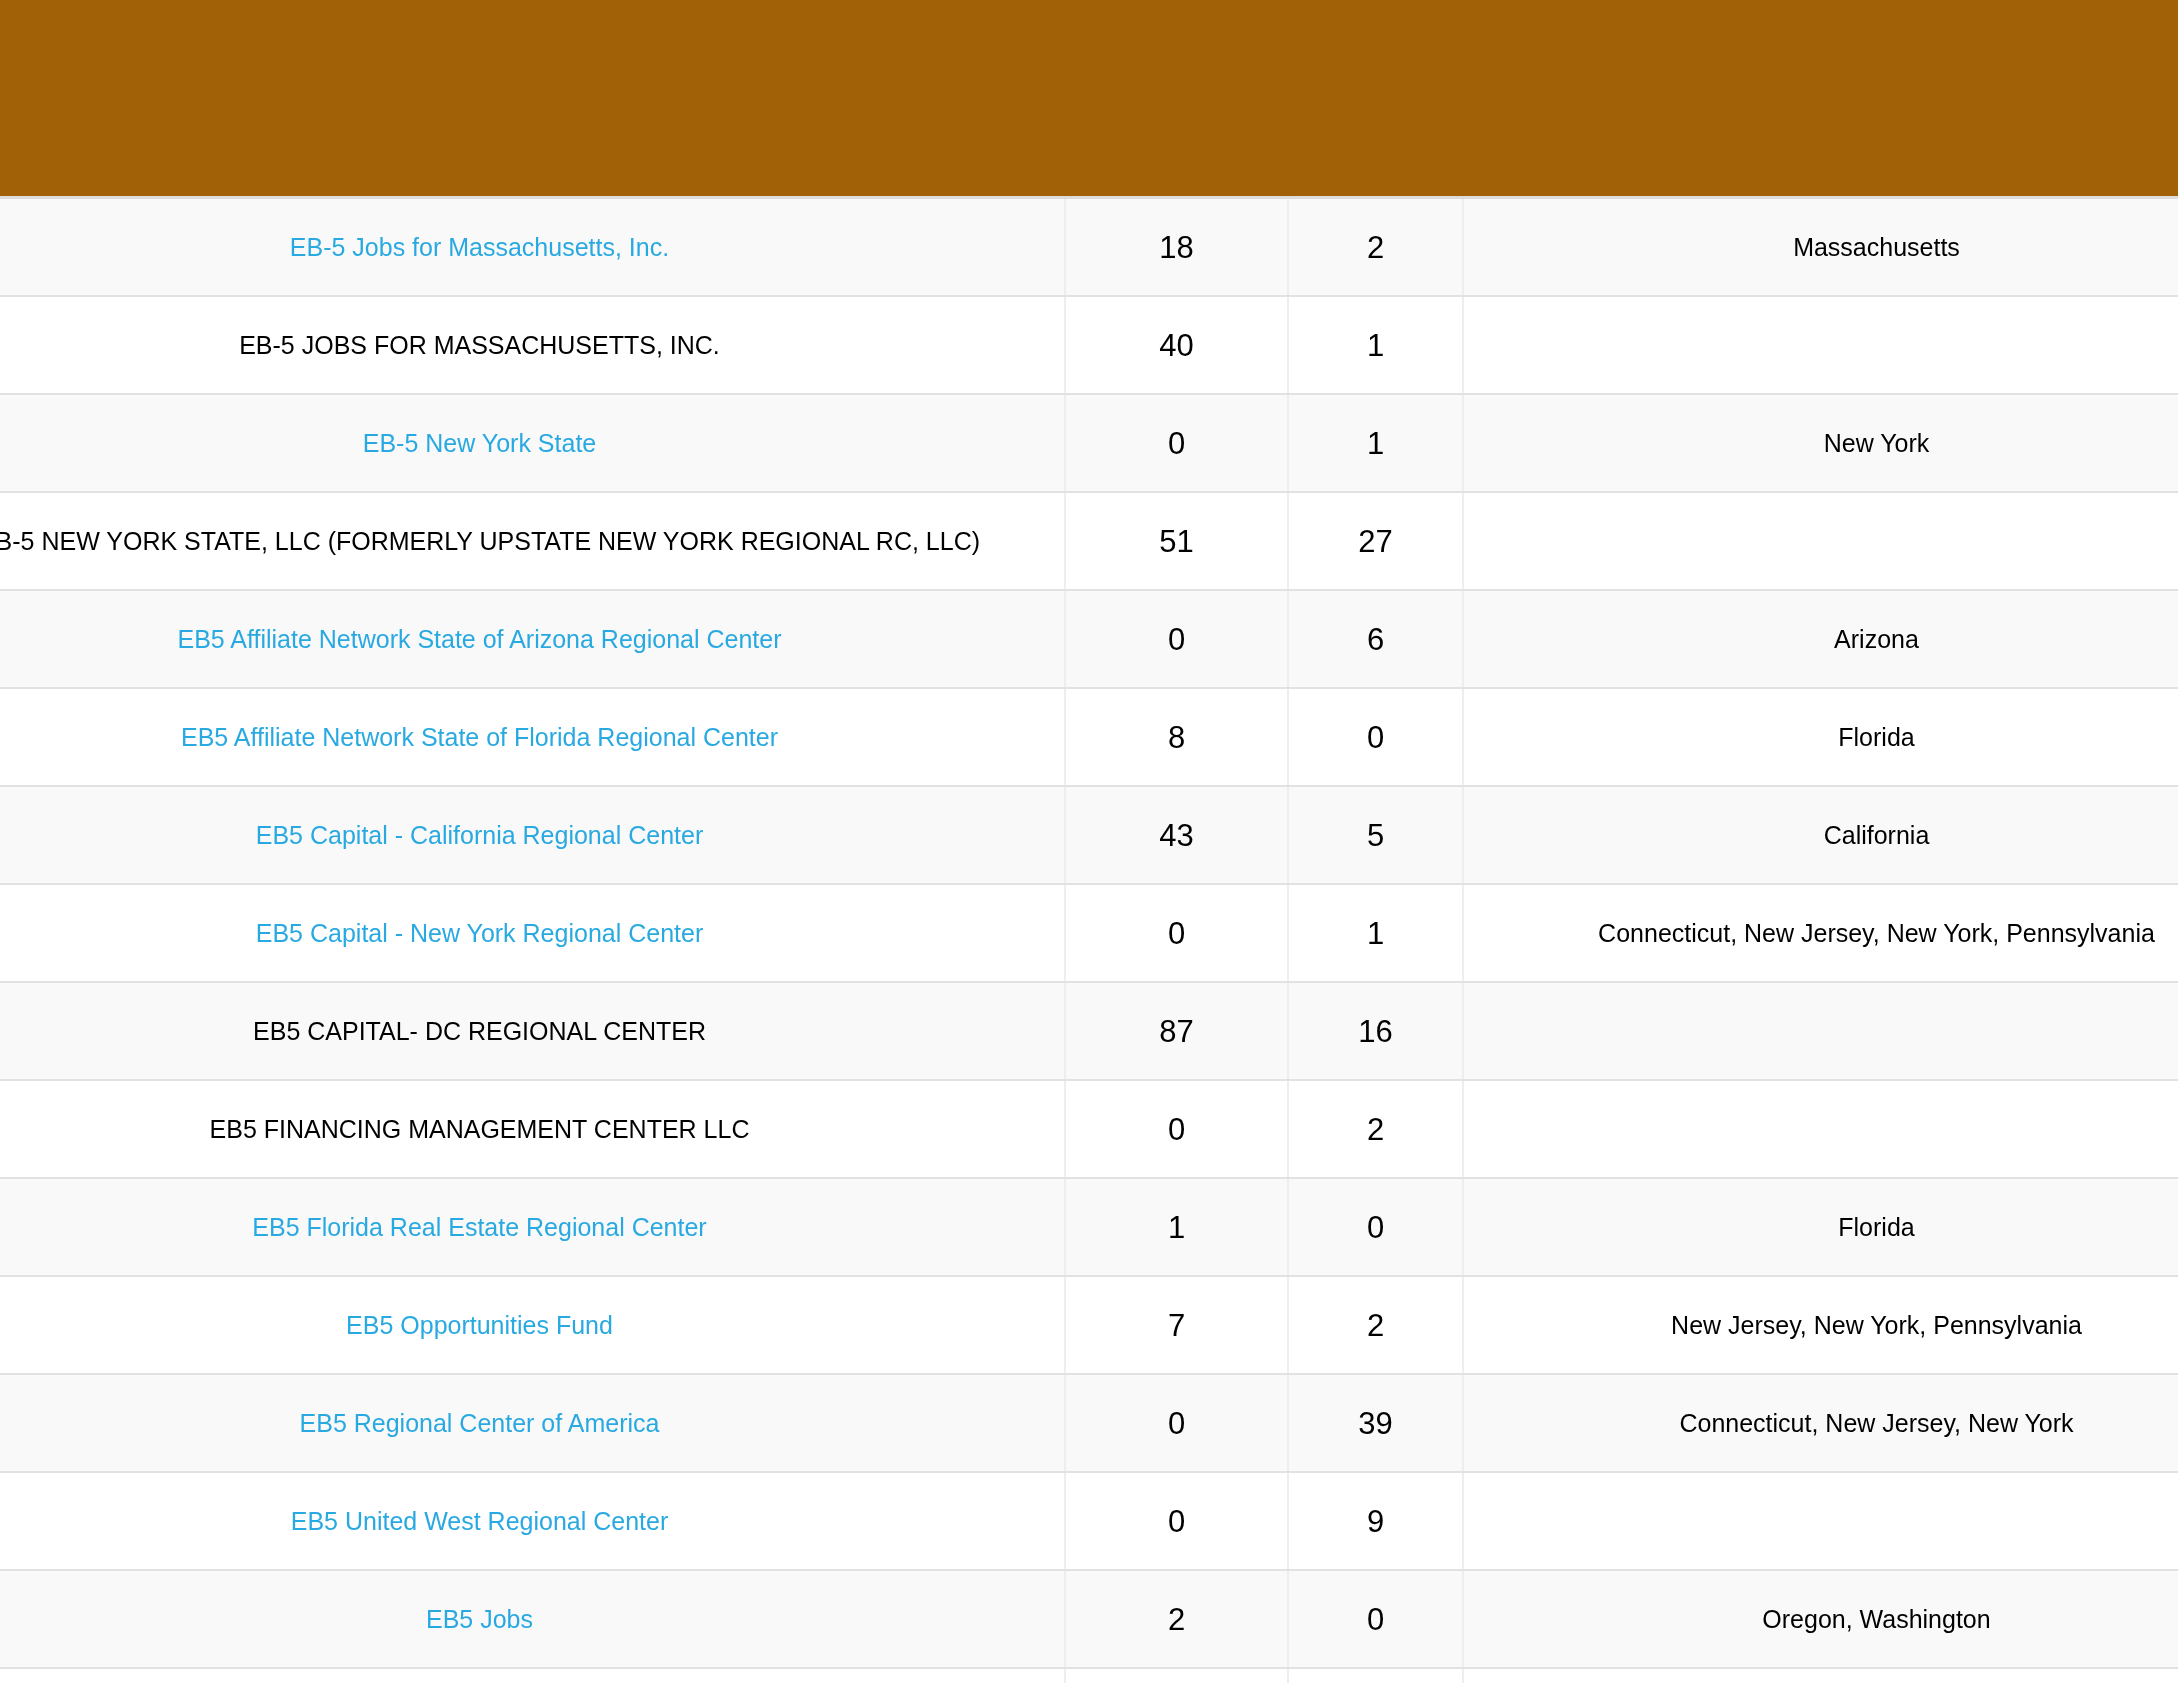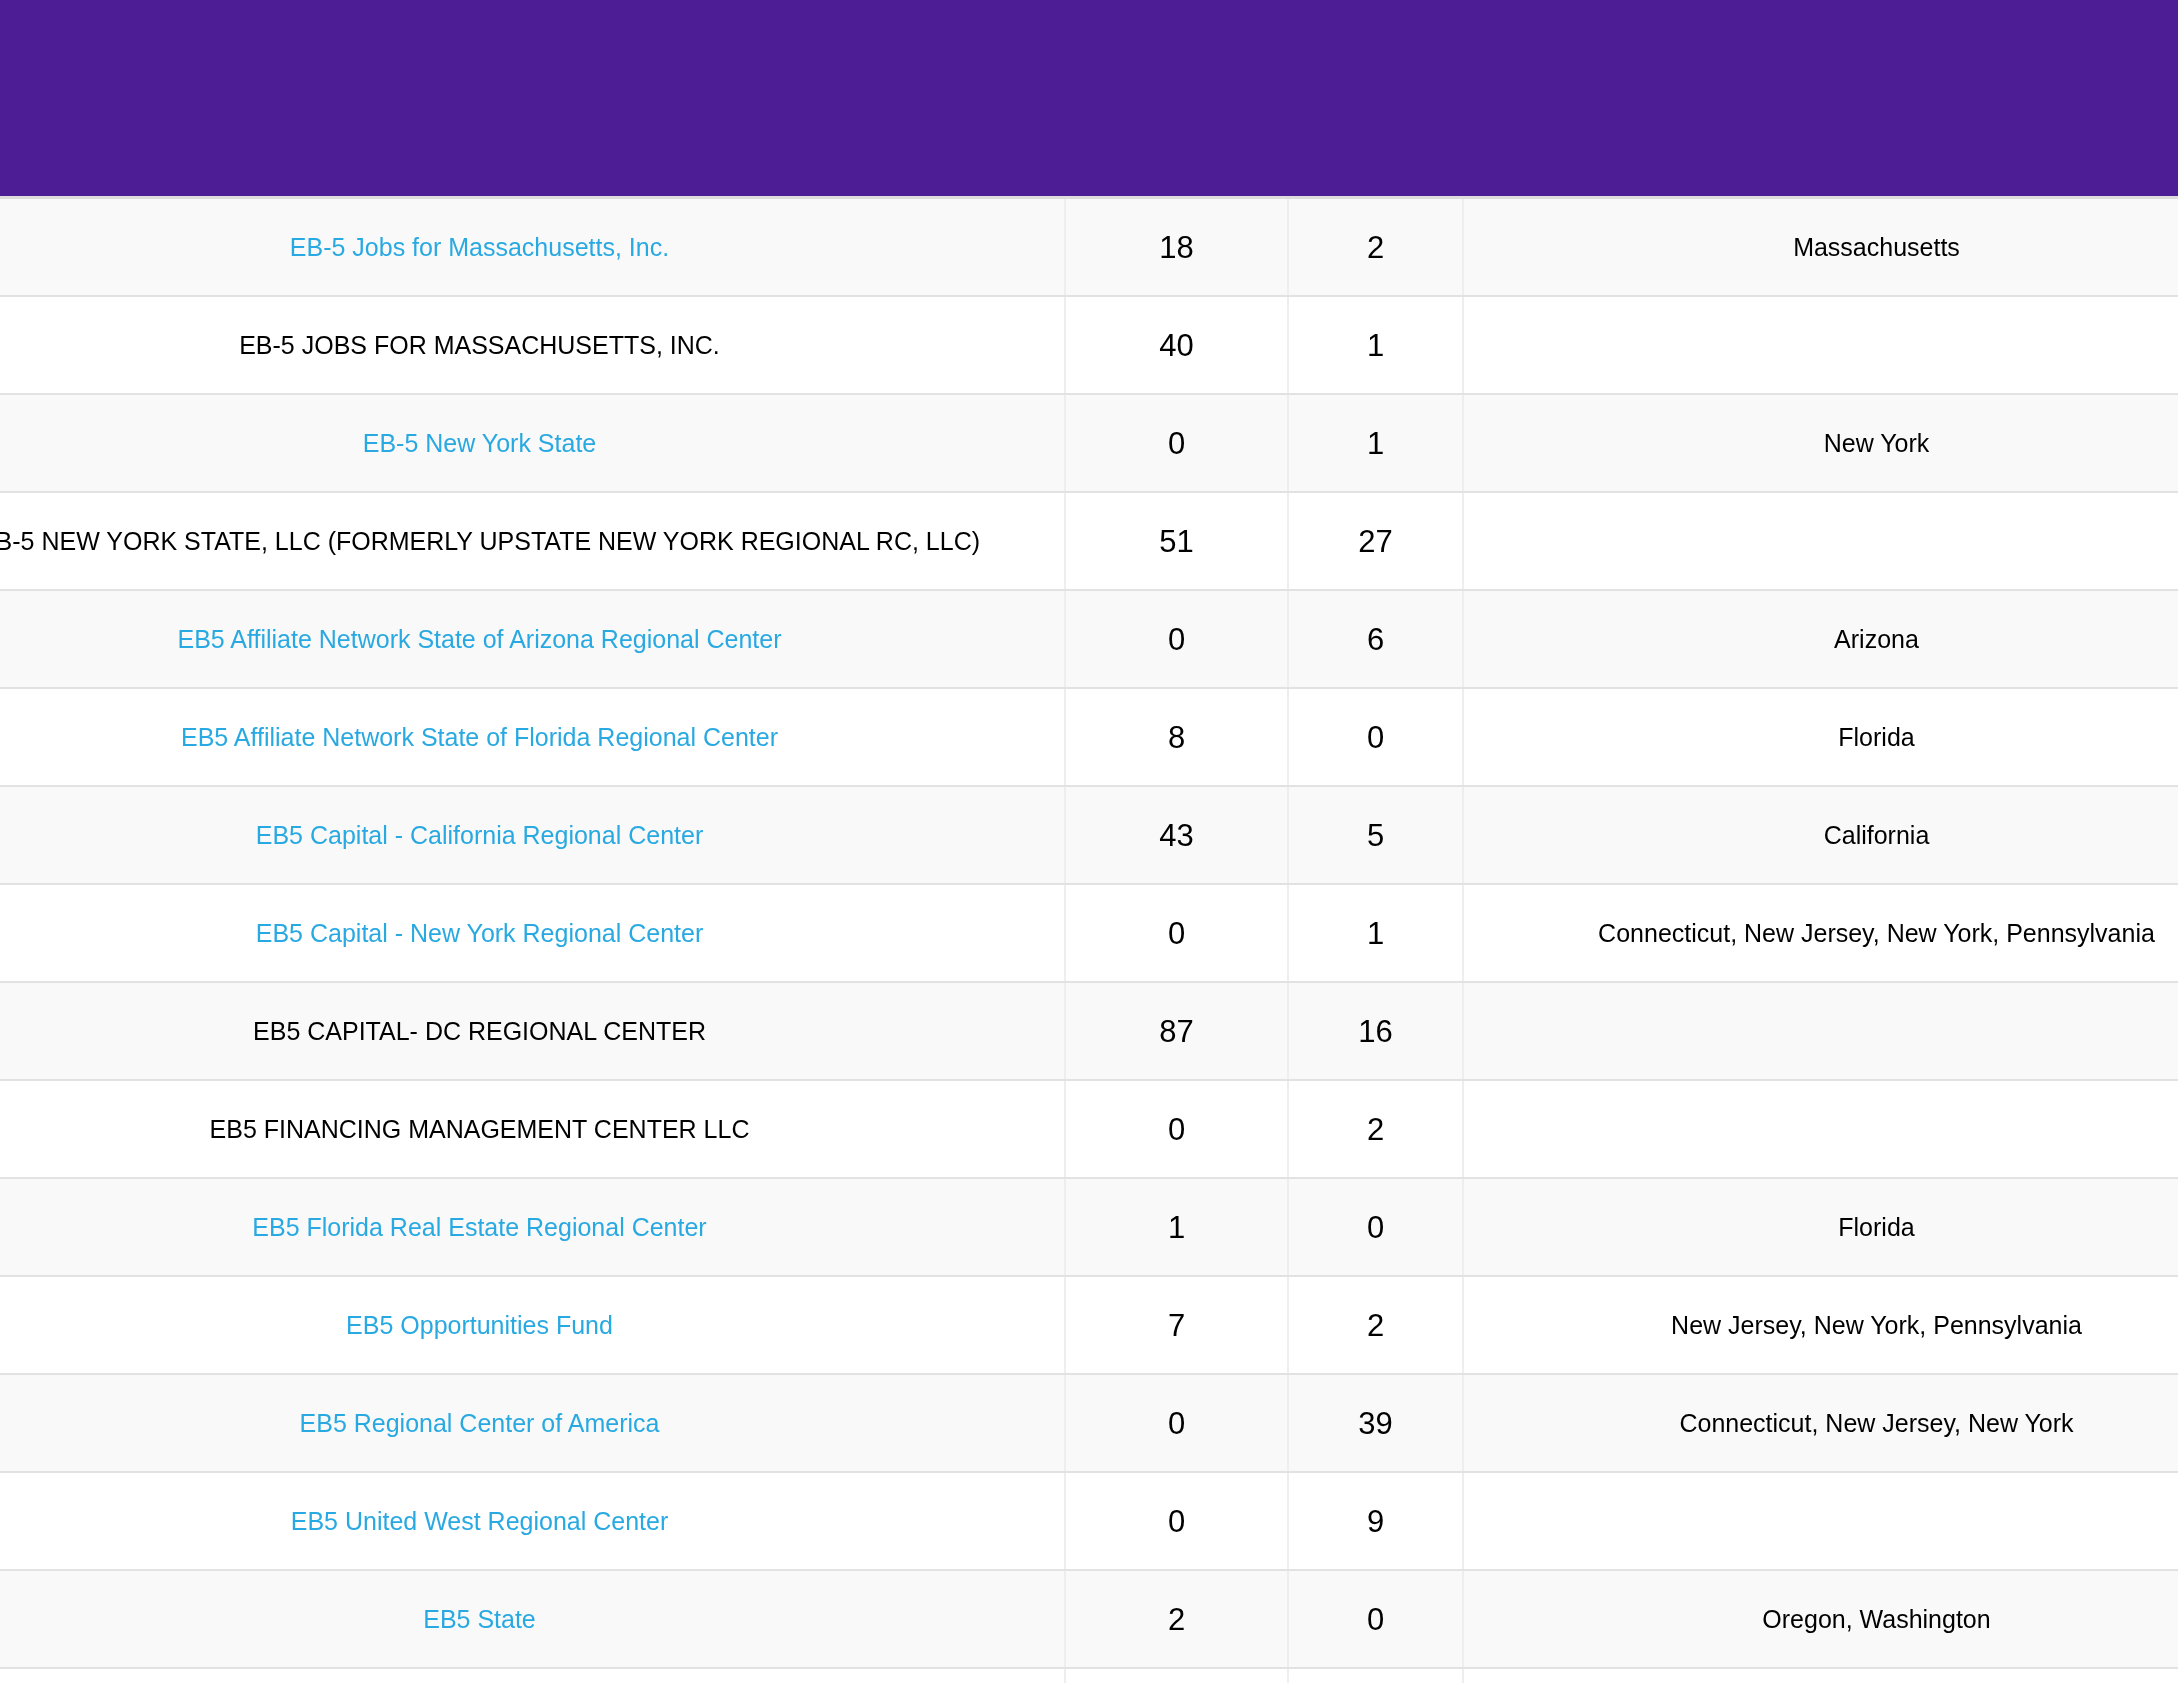--- a/index.html
+++ b/index.html
@@ -13,21 +13,21 @@
   body {
     font-family: "Liberation Sans", sans-serif;
     color: #000000;
     -webkit-font-smoothing: antialiased;
   }
 
   #page {
     position: relative;
     width: 2178px;
     height: 1683px;
-    background: #4c1d95;
+    background: #a16207;
     overflow: hidden;
   }
 
   
   #table-viewport {
     position: absolute;
     left: 0;
     top: 196px;
     width: 2178px;
     overflow: hidden;
@@ -186,21 +186,21 @@
             <td class="cell-num">39</td>
             <td class="cell-states">Connecticut, New Jersey, New York</td>
           </tr>
           <tr class="row-even">
             <td class="cell-name"><a class="rc-link" href="#">EB5 United West Regional Center</a></td>
             <td class="cell-num">0</td>
             <td class="cell-num">9</td>
             <td class="cell-states"></td>
           </tr>
           <tr class="row-odd">
-            <td class="cell-name"><a class="rc-link" href="#">EB5 State</a></td>
+            <td class="cell-name"><a class="rc-link" href="#">EB5 Jobs</a></td>
             <td class="cell-num">2</td>
             <td class="cell-num">0</td>
             <td class="cell-states">Oregon, Washington</td>
           </tr>
           <tr class="row-even">
             <td class="cell-name"></td>
             <td class="cell-num">7</td>
             <td class="cell-num">0</td>
             <td class="cell-states">New York, Pennsylvania</td>
           </tr>

